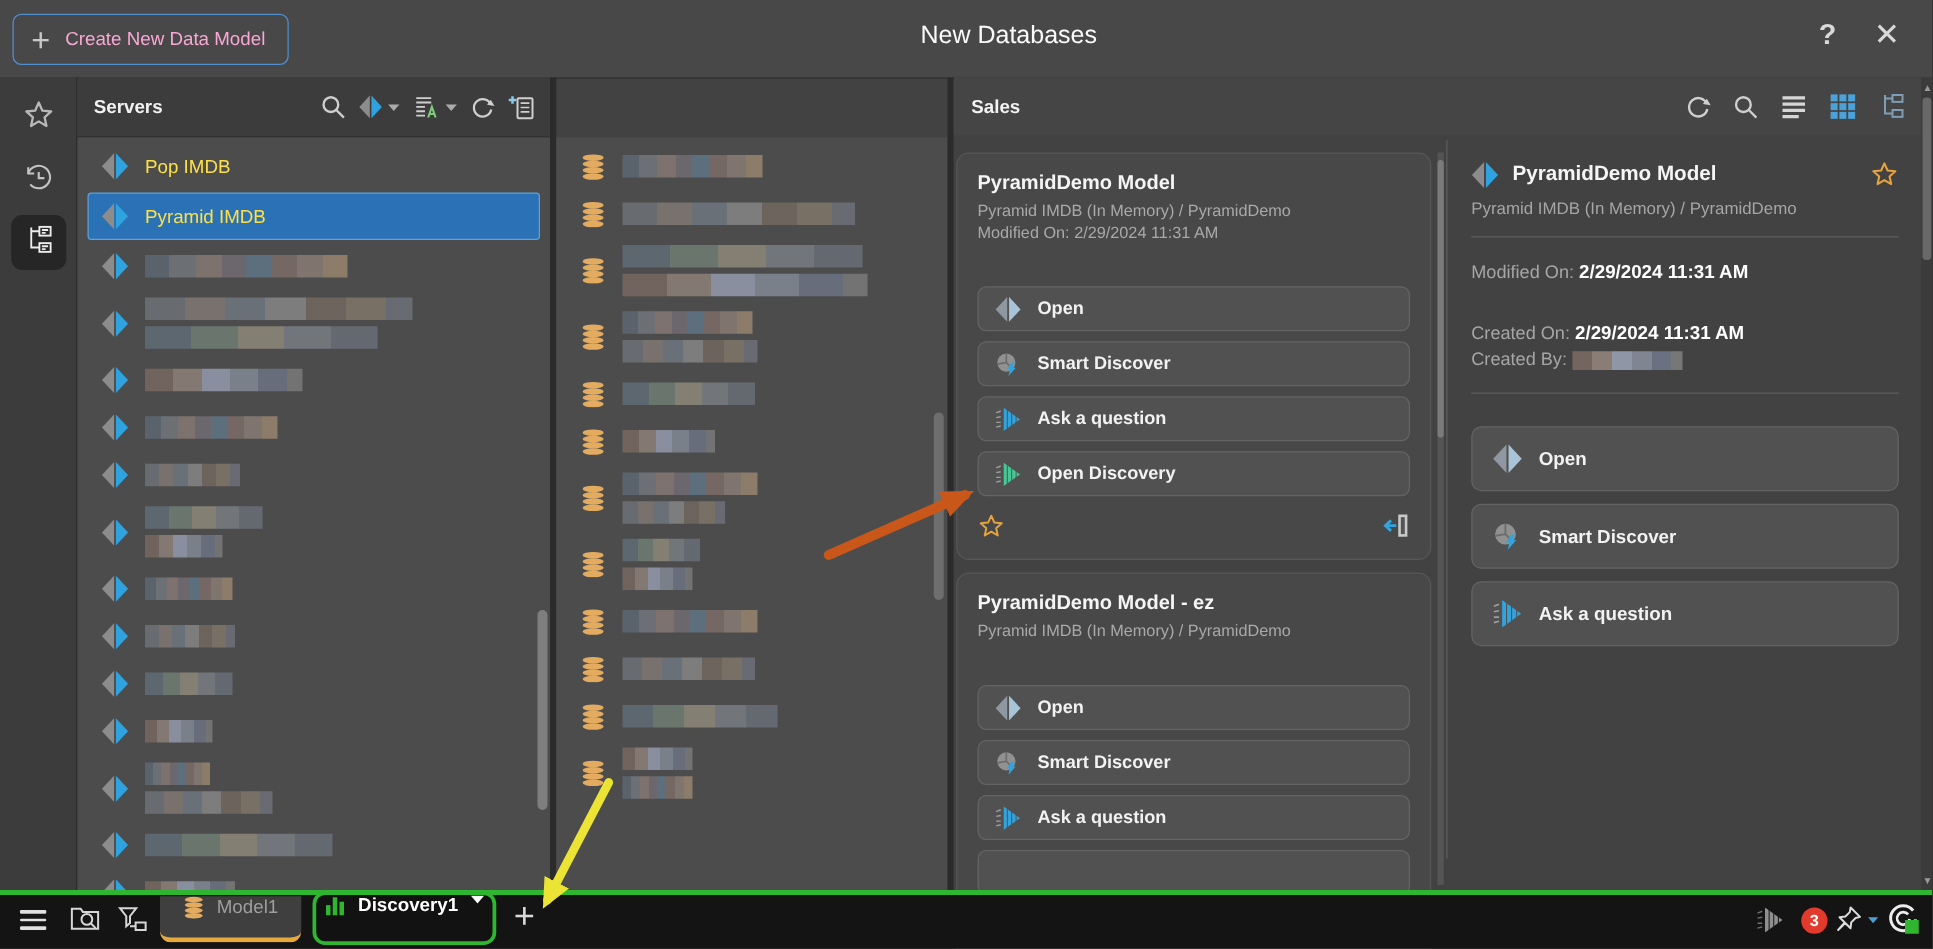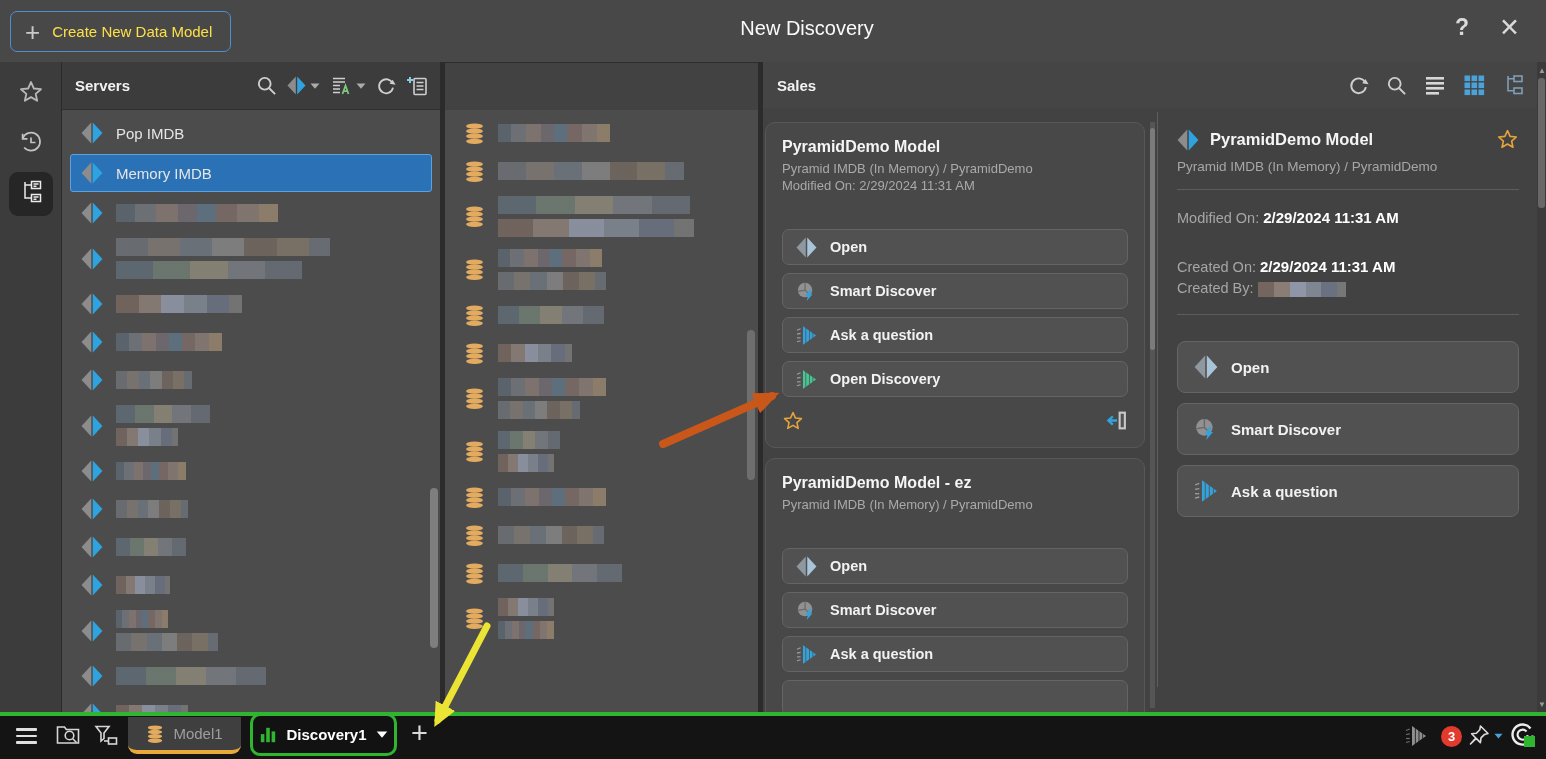--- a/index.html
+++ b/index.html
@@ -3,21 +3,21 @@
 <meta charset="utf-8">
 <style>
   html,body{margin:0;padding:0;background:#2b2b2b;}
   .app{position:relative;width:1546px;height:759px;background:#424242;overflow:hidden;
        font-family:"Liberation Sans",sans-serif;color:#f0f0f0;-webkit-font-smoothing:antialiased;}
   
   .topbar{position:absolute;left:0;top:0;width:1546px;height:62px;background:#484848;border-bottom:1px solid #2c2c2c;}
   .btn-create{position:absolute;left:10px;top:11px;height:39px;display:flex;align-items:center;gap:12px;
        padding:0 18px 0 14px;border:1px solid #4f8fd0;border-radius:7px;background:transparent;cursor:pointer;}
   .btn-create .plus{font-size:26px;line-height:22px;color:#c9c9c9;font-weight:400;}
-  .btn-create .lbl{font-size:15px;color:#fde047;}
+  .btn-create .lbl{font-size:15px;color:#f9a8d4;}
   .top-title{position:absolute;left:807px;top:17px;transform:translateX(-50%);font-size:20px;color:#fafafa;}
   .top-help{position:absolute;left:1455px;top:14px;font-size:23px;font-weight:bold;color:#d9d9d9;cursor:pointer;}
   .top-close{position:absolute;left:1499px;top:13px;font-size:25px;color:#d9d9d9;cursor:pointer;}
   
   .rail{position:absolute;left:0;top:62px;width:62px;height:650px;background:#3c3c3c;border-right:1px solid #2a2a2a;
        display:flex;flex-direction:column;align-items:center;padding-top:10px;gap:6px;box-sizing:border-box;}
   .rail-item{width:44px;height:44px;border-radius:9px;display:flex;align-items:center;justify-content:center;cursor:pointer;}
   .rail-item.active{background:#262626;}
   
   .panel{position:absolute;top:62px;height:650px;}
@@ -27,21 +27,21 @@
   .sep1{left:440px;width:5px;} .sep2{left:758px;width:5px;}
   .panel-head{display:flex;align-items:center;height:48px;background:#3c3c3c;border-bottom:1px solid #2f2f2f;
        padding:0 12px 0 13px;box-sizing:border-box;}
   .panel-title{font-size:15px;font-weight:bold;color:#f2f2f2;}
   .head-icons{margin-left:auto;display:flex;align-items:center;gap:10px;}
   .hgroup{display:flex;align-items:center;gap:4px;}
   .hicon{display:flex;align-items:center;cursor:pointer;}
   .panel-body{position:absolute;left:0;top:48px;bottom:0;right:0;background:#4c4c4c;overflow:hidden;padding-top:4px;}
   .row{display:flex;align-items:center;gap:13px;padding:6px 10px 6px 19px;min-height:26px;cursor:pointer;}
   .row.selected{background:#2a72b5;border:1px solid #5ca2dd;border-radius:3px;margin:2px 8px;padding:5px 9px 5px 10px;}
-  .row-label{font-size:15px;color:#e5e5e5;white-space:nowrap;}
+  .row-label{font-size:15px;color:#fde047;white-space:nowrap;}
   .blur-wrap{display:flex;flex-direction:column;gap:5px;}
   .blur-line{height:18px;opacity:.9;}
   .scroll-thumb{position:absolute;border-radius:4px;background:#7e7e7e;}
   
   .models{position:absolute;left:763px;top:62px;width:783px;height:650px;background:#424242;}
   .models-head{display:flex;align-items:center;height:46px;background:#454545;padding:0 22px 0 14px;box-sizing:border-box;}
   .mh-icons{margin-left:auto;display:flex;align-items:center;gap:17px;}
   .card{position:absolute;left:2px;width:380px;background:#484848;border:1px solid #575757;border-radius:10px;
        box-sizing:border-box;padding:15px 16px;}
   .card1{top:60px;height:326px;}
@@ -77,21 +77,21 @@
   .detail-actions .alabel{font-size:15px;}
   .right-scroll{position:absolute;left:774px;top:0;width:9px;height:650px;background:#3b3b3b;}
   .right-thumb{position:absolute;left:775px;top:16px;width:7px;height:130px;background:#686868;border-radius:3px;}
   .rs-arrow{position:absolute;left:775px;font-size:8px;color:#9a9a9a;}
   
   .bottombar{position:absolute;left:0;top:712px;width:1546px;height:47px;background:#141414;z-index:20;}
   .green-line{position:absolute;left:0;top:0;width:100%;height:4px;background:#2fb52f;}
   .bb{position:absolute;display:flex;align-items:center;cursor:pointer;}
   .hamburger{left:16px;top:16px;flex-direction:column;gap:4px;}
   .hamburger div{width:21px;height:2.6px;background:#e0e0e0;border-radius:1px;}
-  .tab{box-sizing:border-box;display:flex;align-items:center;gap:9px;justify-content:center;}
+  .tab{box-sizing:border-box;display:flex;align-items:flex-start;gap:9px;justify-content:center;}
   .tab-model{left:128px;top:5px;width:113px;height:37px;background:#3f3f3f;border-bottom:4px solid #e8a93a;
        border-radius:0 0 9px 9px;}
   .tab-model .tlabel{font-size:15px;color:#9e9e9e;}
   .tab-discovery{left:250px;top:1px;width:147px;height:43px;background:#121212;border:3px solid #2fb52f;border-radius:10px;}
   .tab-discovery .tlabel{font-size:15px;font-weight:bold;color:#fff;}
   .bb-plus{left:411px;top:5px;font-size:29px;color:#d9d9d9;font-weight:400;}
   .badge{left:1441px;top:14px;width:21px;height:21px;border-radius:50%;background:#e23b2e;color:#fff;
        font-size:13px;font-weight:bold;display:flex;align-items:center;justify-content:center;}
   
   .annotations{position:absolute;left:0;top:0;z-index:40;pointer-events:none;}
@@ -99,21 +99,21 @@
 </head>
 <body>
 
 <div class="app">
 
   <div class="topbar">
     <div class="btn-create">
       <span class="plus">+</span>
       <span class="lbl">Create New Data Model</span>
     </div>
-    <div class="top-title">New Discovery</div>
+    <div class="top-title">New Databases</div>
     <div class="top-help">?</div>
     <div class="top-close">✕</div>
   </div>
 
   <div class="rail">
     <div class="rail-item">
         <span id="ic-rail-star"><svg width="26" height="26" viewBox="0 0 24 24" fill="none" stroke="#b8b8b8" stroke-width="1.7" stroke-linejoin="round">
             <path d="M12 2.8 l2.7 6 6.5 0.6 -4.9 4.3 1.4 6.4 -5.7 -3.4 -5.7 3.4 1.4 -6.4 -4.9 -4.3 6.5 -0.6 z"></path>
           </svg></span>
       </div>
@@ -198,21 +198,21 @@
           </span>
           <span class="row-label">Pop IMDB</span>
         </div>
         <div class="row selected">
           <span style="display: flex;">
             <svg width="22" height="22" viewBox="0 0 20 20">
               <polygon points="9.3,0.5 9.3,19.5 0.5,10" fill="#8c8c8c"></polygon>
               <polygon points="10.7,0.5 19.5,10 10.7,19.5" fill="#2fa3e0"></polygon>
             </svg>
           </span>
-          <span class="row-label">Memory IMDB</span>
+          <span class="row-label">Pyramid IMDB</span>
         </div>
         <div class="row">
           <span style="display: flex;">
             <svg width="22" height="22" viewBox="0 0 20 20">
               <polygon points="9.3,0.5 9.3,19.5 0.5,10" fill="#8c8c8c"></polygon>
               <polygon points="10.7,0.5 19.5,10 10.7,19.5" fill="#2fa3e0"></polygon>
             </svg>
           </span>
           <div class="blur-wrap">
             <div class="blur-line" style="width: 162px; background-image: linear-gradient(90deg, rgb(92, 102, 112) 0px, rgb(92, 102, 112) 12%, rgb(112, 116, 122) 0px, rgb(112, 116, 122) 25%, rgb(131, 118, 114) 0px, rgb(131, 118, 114) 38%, rgb(111, 106, 112) 0px, rgb(111, 106, 112) 50%, rgb(95, 114, 130) 0px, rgb(95, 114, 130) 62%, rgb(122, 106, 102) 0px, rgb(122, 106, 102) 75%, rgb(133, 122, 114) 0px, rgb(133, 122, 114) 88%, rgb(147, 129, 109) 0px, rgb(147, 129, 109) 100%);"></div>

